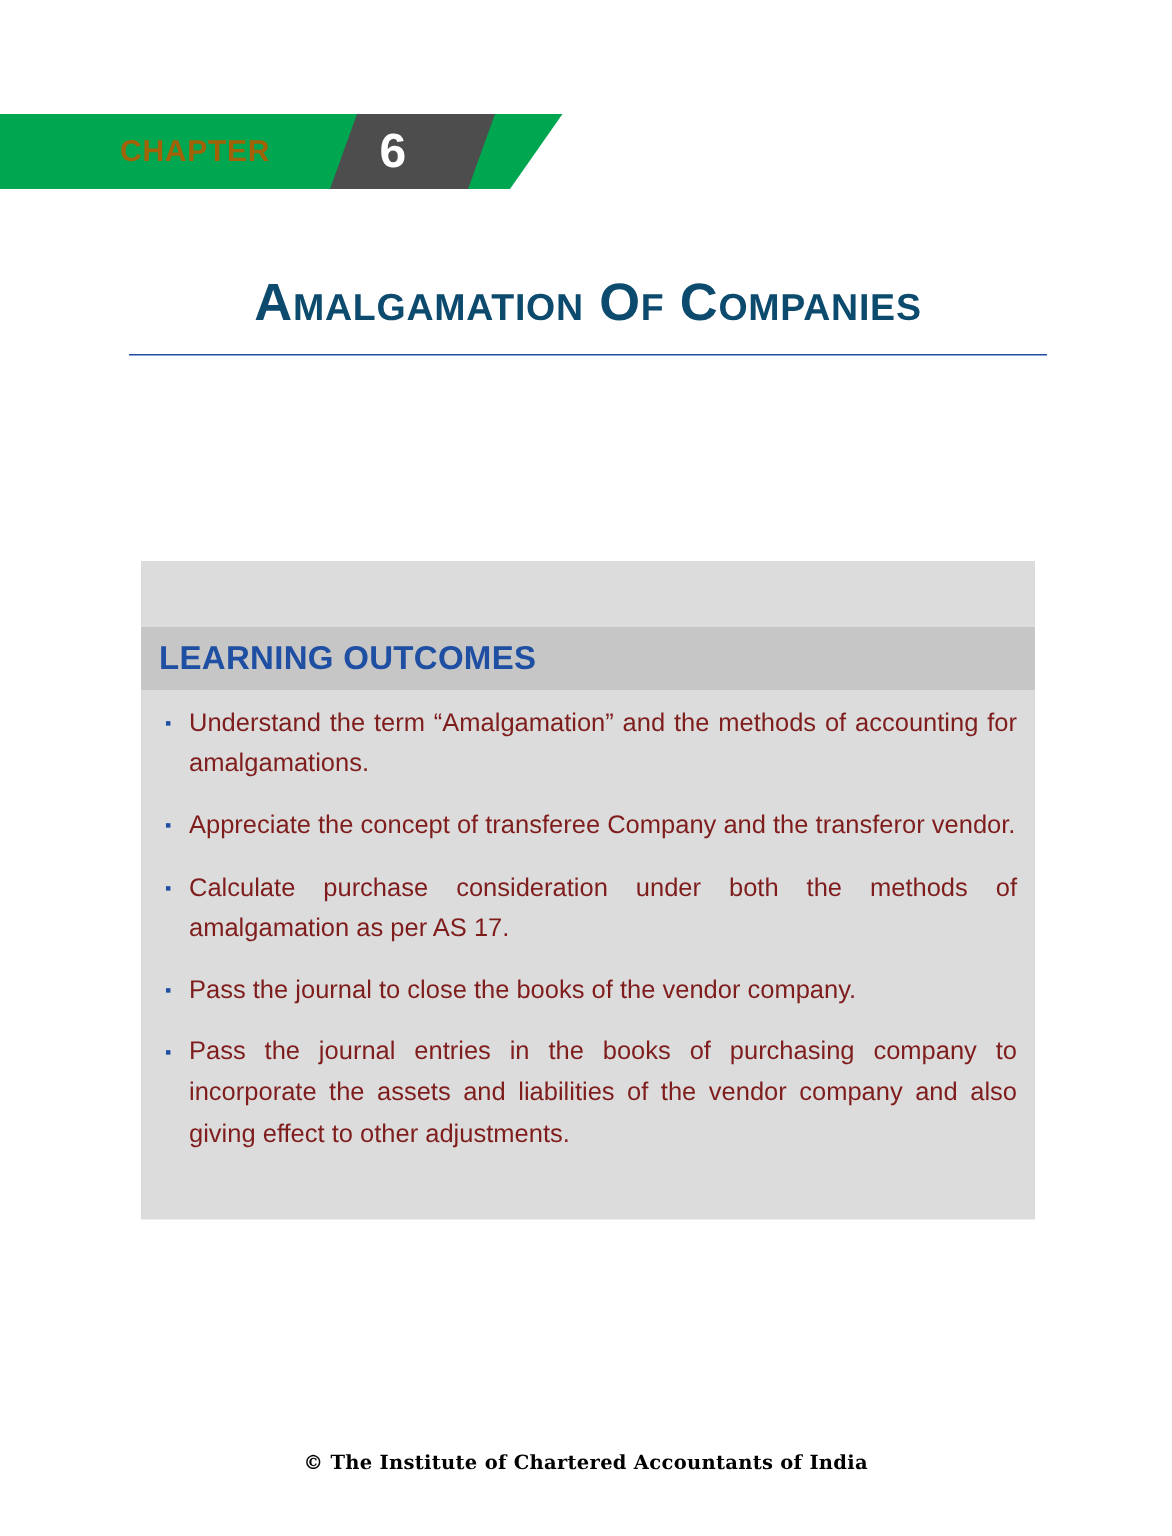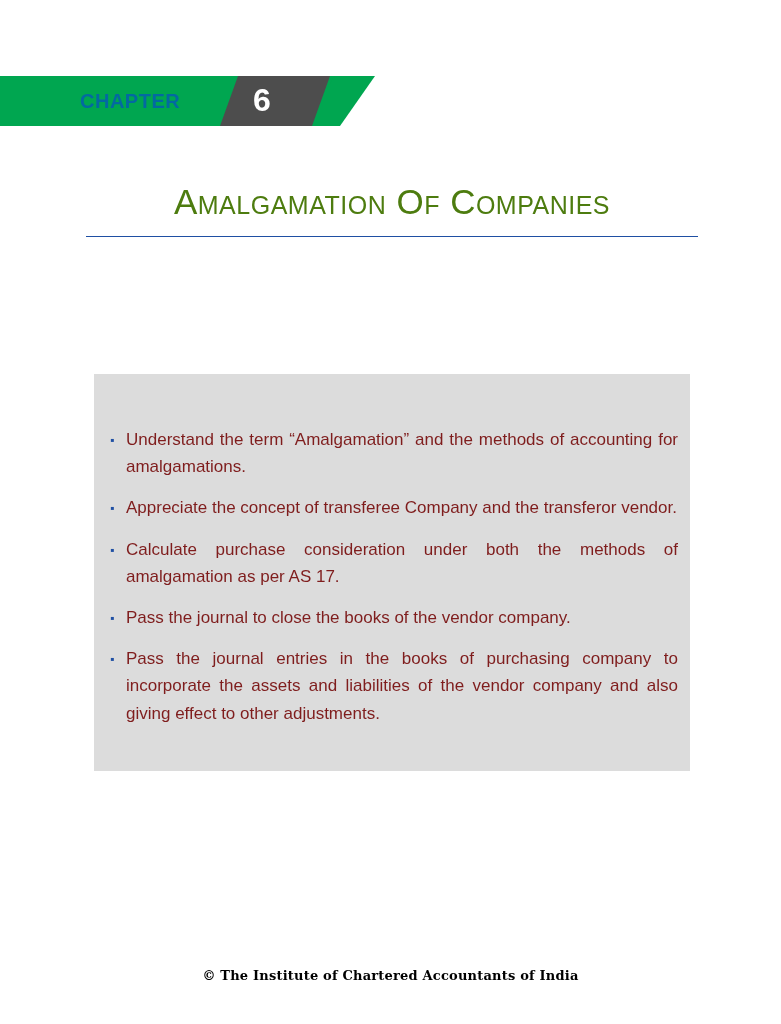--- a/index.html
+++ b/index.html
@@ -49,21 +49,21 @@
     height: 50px;
     background: #4d4d4d;
     clip-path: polygon(18px 0, 110px 0, 92px 50px, 0 50px);
   }
   .chapter-word {
     position: absolute;
     left: 80px;
     top: 14px;
     font-size: 20px;
     font-weight: bold;
-    color: #0369a1;
+    color: #a16207;
     letter-spacing: 0.5px;
   }
   .chapter-number {
     position: absolute;
     left: 253px;
     top: 6px;
     font-size: 32px;
     font-weight: bold;
     color: #ffffff;
   }
@@ -71,22 +71,22 @@
   
   .title-wrap {
     position: absolute;
     left: 86px;
     top: 182px;
     width: 612px;
   }
   .chapter-title {
     font-family: "Liberation Sans", sans-serif;
     font-size: 35px;
-    font-weight: normal;
-    color: #4d7c0f;
+    font-weight: bold;
+    color: #0c4a6e;
     text-align: center;
     letter-spacing: 0.5px;
     padding-bottom: 14px;
     margin: 0;
     font-variant: small-caps;
     text-transform: capitalize;
   }
   .title-rule {
     border-bottom: 1.5px solid #1f4fa3;
     width: 100%;
@@ -178,20 +178,23 @@
   <div class="chapter-number">6</div>
 </div>
 
 <div class="title-wrap">
   <h1 class="chapter-title">Amalgamation of Companies</h1>
   <div class="title-rule"></div>
 </div>
 
 <div class="lo-box">
   <div class="lo-spacer-top"></div>
+  <div class="lo-header">
+    <span class="lo-header-text">LEARNING OUTCOMES</span>
+  </div>
   <ul class="lo-list">
     <li class="lo-item">
       <span class="lo-bullet">▪</span>
       <span class="lo-text">Understand the term “Amalgamation” and the methods of accounting for amalgamations.</span>
     </li>
     <li class="lo-item">
       <span class="lo-bullet">▪</span>
       <span class="lo-text">Appreciate the concept of transferee Company and the transferor vendor.</span>
     </li>
     <li class="lo-item">

